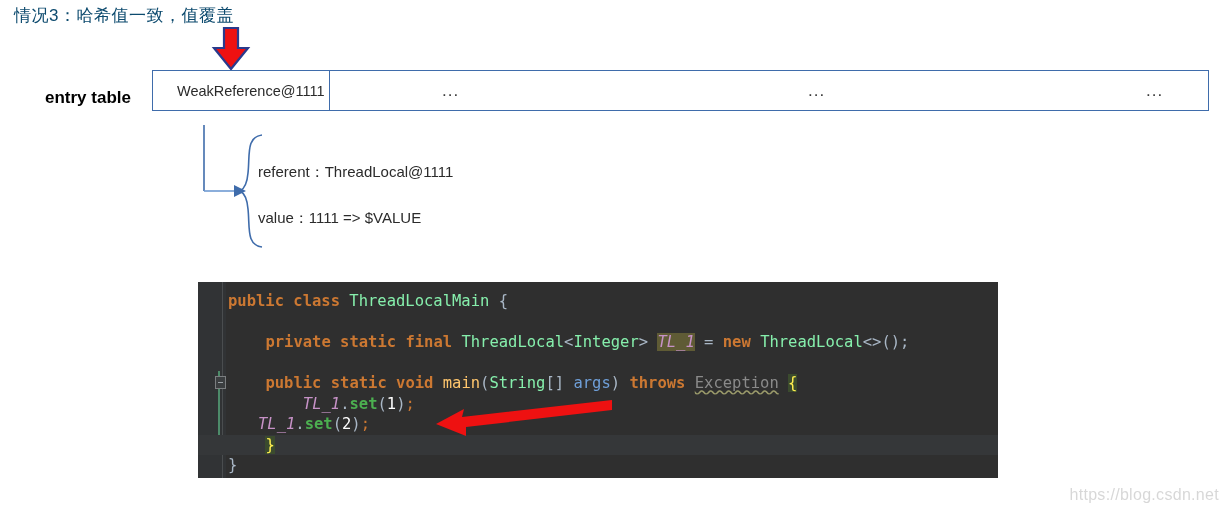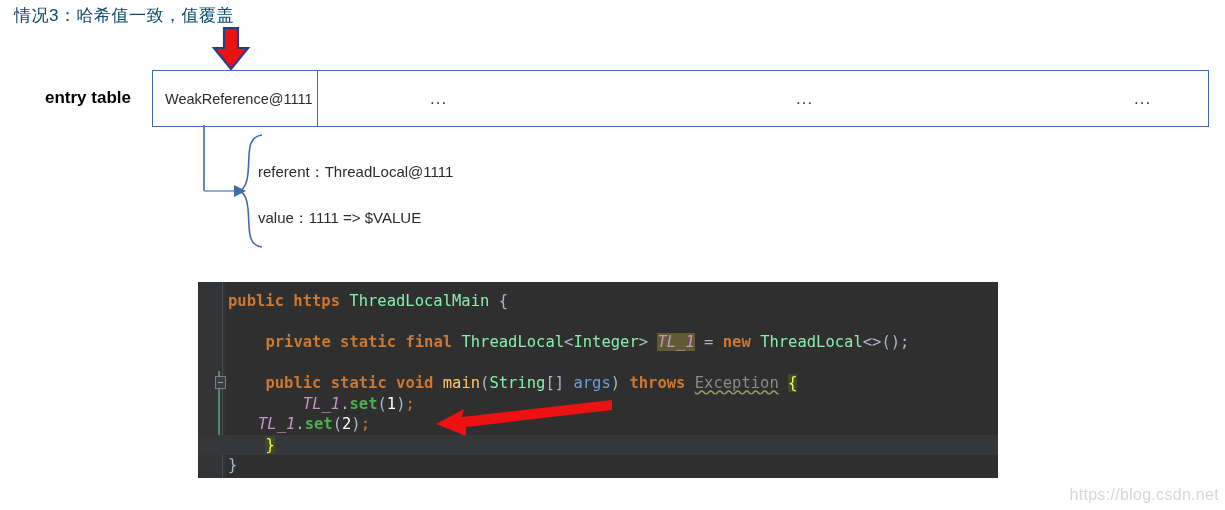--- a/index.html
+++ b/index.html
@@ -44,24 +44,25 @@
     top: 88px;
     font-size: 17px;
     font-weight: bold;
     white-space: nowrap;
   }
   .entry-table {
     position: absolute;
     left: 152px;
     top: 70px;
     width: 1057px;
-    height: 57px;
+    height: 41px;
     border: 1.5px solid #3f6cab;
     box-sizing: border-box;
     display: flex;
+    padding-left: 12px;
   }
   .cell {
     position: relative;
     height: 100%;
     display: flex;
     align-items: center;
     box-sizing: border-box;
     font-size: 14.5px;
     color: #2b2b2b;
   }
@@ -267,21 +268,21 @@
 <div class="detail-text detail-referent">referent：ThreadLocal@1111</div>
 <div class="detail-text detail-value">value：1111  =&gt; $VALUE</div>
 
 <div class="code-block">
   <div class="gutter"></div>
   <div class="gutter-line"></div>
   <div class="green-bar"></div>
   <div class="fold fold-1"></div>
   <div class="fold fold-2"></div>
   <div class="code-lines" id="code-lines">
-      <div class="line" style="top: 9px;"><span class="kw">public</span><span class="plain"> </span><span class="kw">https</span><span class="plain"> </span><span class="type">ThreadLocalMain</span><span class="plain"> </span><span class="plain">{</span></div>
+      <div class="line" style="top: 9px;"><span class="kw">public</span><span class="plain"> </span><span class="kw">class</span><span class="plain"> </span><span class="type">ThreadLocalMain</span><span class="plain"> </span><span class="plain">{</span></div>
       <div class="line" style="top: 29.5px;"></div>
       <div class="line" style="top: 50px; padding-left: 67.4px;"><span class="kw">private</span><span class="plain"> </span><span class="kw">static</span><span class="plain"> </span><span class="kw">final</span><span class="plain"> </span><span class="type">ThreadLocal</span><span class="punc">&lt;</span><span class="type">Integer</span><span class="punc">&gt; </span><span class="field-hl">TL_1</span><span class="plain"> </span><span class="punc">=</span><span class="plain"> </span><span class="kw">new</span><span class="plain"> </span><span class="type">ThreadLocal</span><span class="punc">&lt;&gt;();</span></div>
       <div class="line" style="top: 70.5px;"></div>
       <div class="line" style="top: 91px; padding-left: 67.4px;"><span class="kw">public</span><span class="plain"> </span><span class="kw">static</span><span class="plain"> </span><span class="kw">void</span><span class="plain"> </span><span class="fn">main</span><span class="punc">(</span><span class="type">String</span><span class="punc">[] </span><span class="param">args</span><span class="punc">) </span><span class="kw">throws</span><span class="plain"> </span><span class="warn">Exception</span><span class="plain"> </span><span class="brace-hl">{</span></div>
       <div class="line" style="top: 111.5px; padding-left: 104.8px;"><span class="field">TL_1</span><span class="punc">.</span><span class="meth">set</span><span class="punc">(</span><span class="num">1</span><span class="punc">)</span><span class="semi">;</span></div>
       <div class="line" style="top: 132px; padding-left: 60px;"><span class="field">TL_1</span><span class="punc">.</span><span class="meth">set</span><span class="punc">(</span><span class="num">2</span><span class="punc">)</span><span class="semi">;</span></div>
       <div class="line current" style="top: 152.5px; padding-left: 67.4px;"><span class="brace-hl">}</span></div>
       <div class="line" style="top: 173px;"><span class="plain">}</span></div>
     </div>
 </div>

